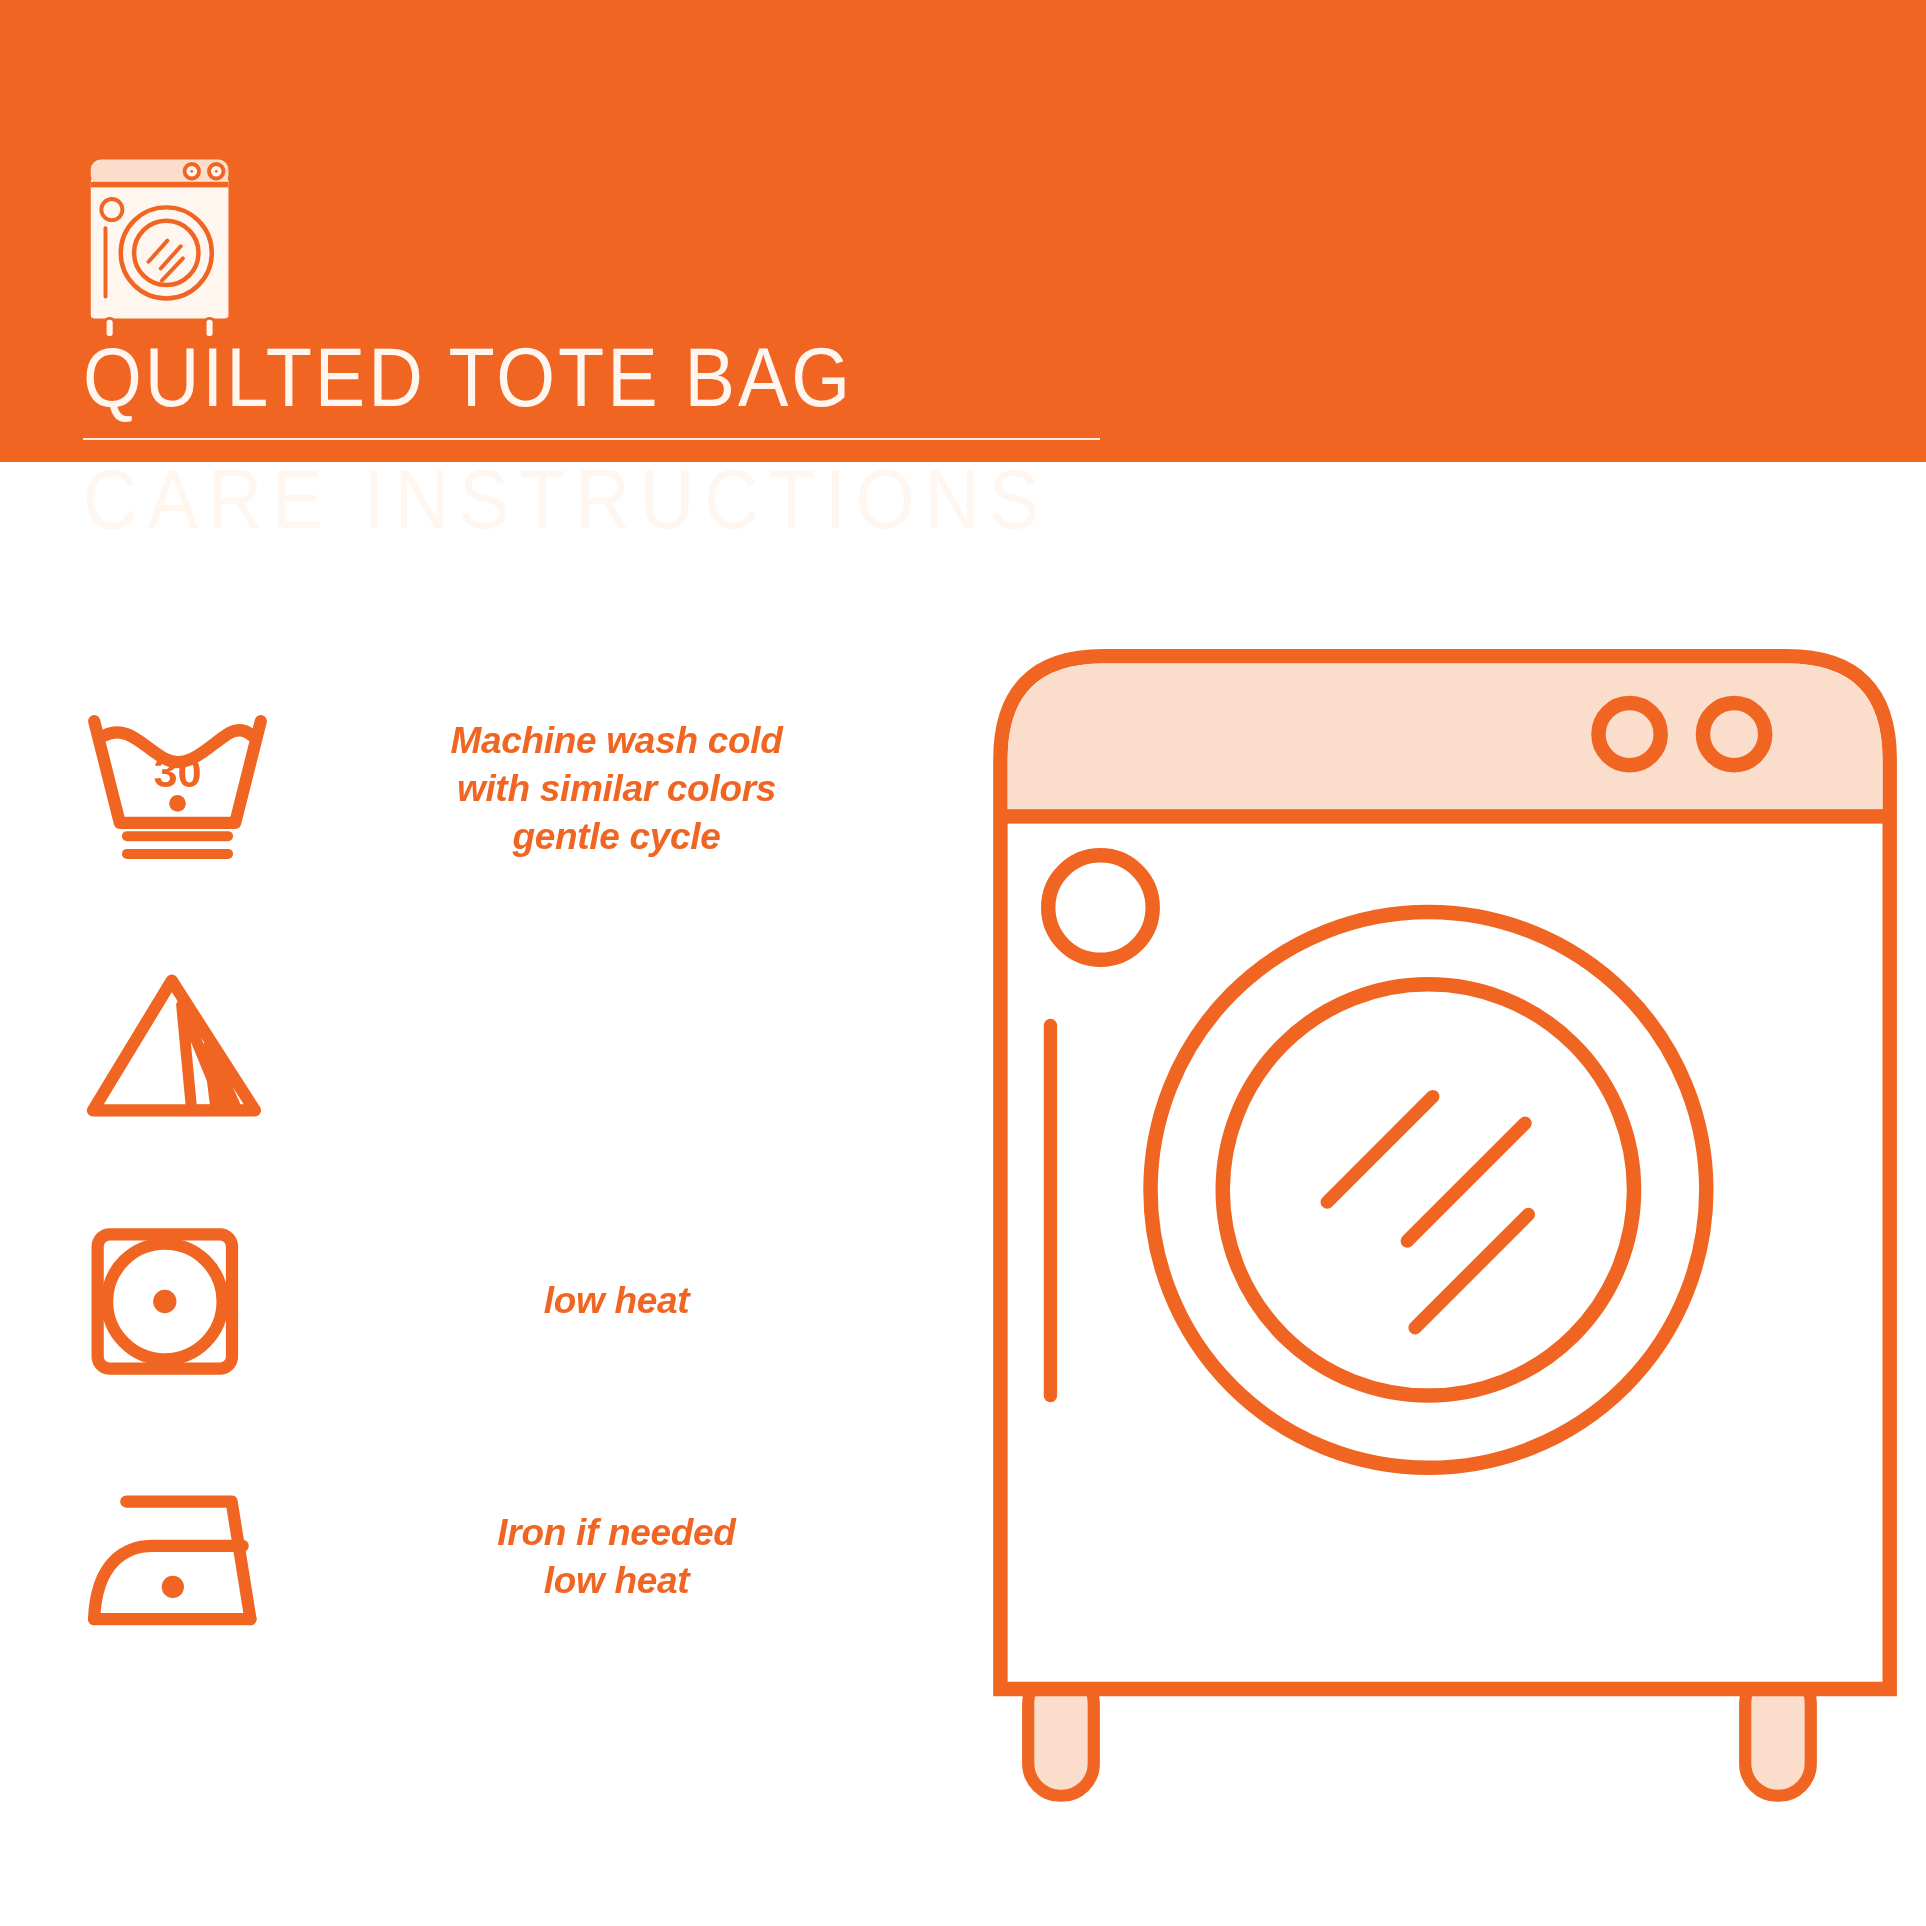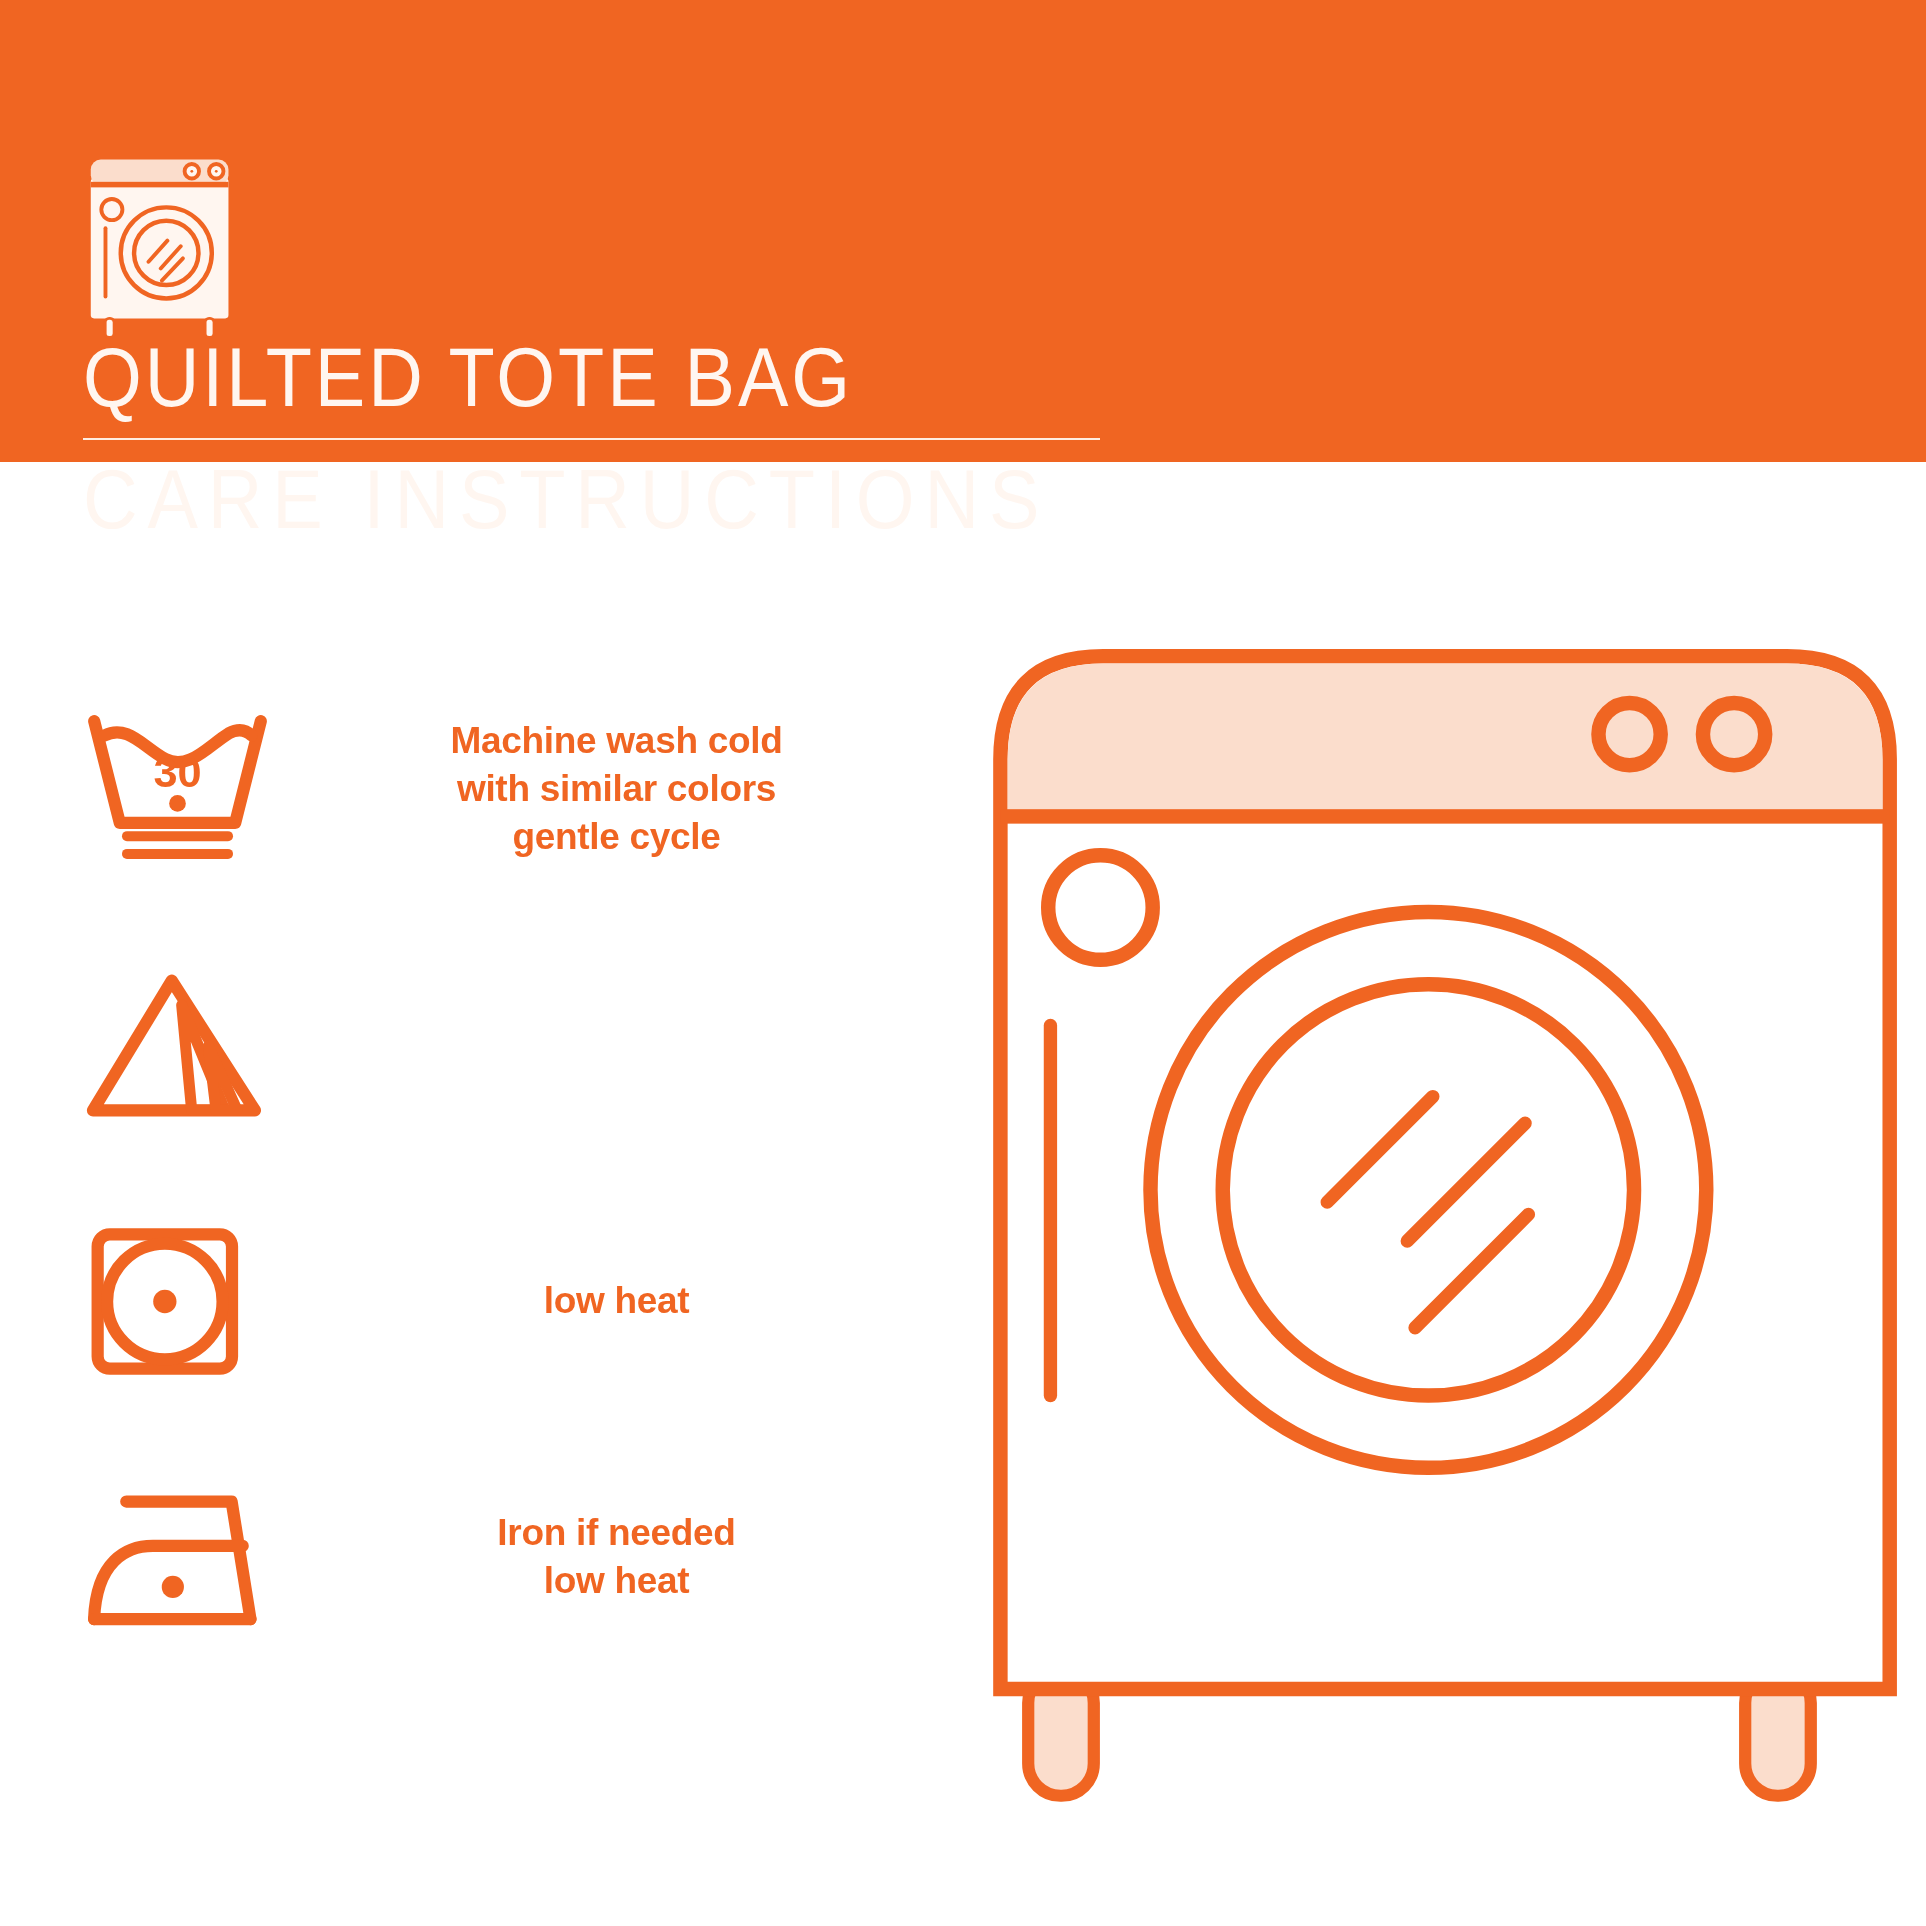--- a/index.html
+++ b/index.html
@@ -91,21 +91,21 @@
   .care-text{
     flex:1 1 auto;
     color:#F06522;
     font-family:"Liberation Sans", sans-serif;
     font-size:37px;
     font-weight:bold;
     line-height:1.30;
     letter-spacing:-0.3px;
     margin-left:11px;
   }
-  .care-text span{display:block;}
+  .care-text span{display:block;font-style:italic;}
 
   
   .machine-wrap{
     position:absolute;
     left:967px;
     top:623px;
     width:945px;
     height:1245px;
   }
 

